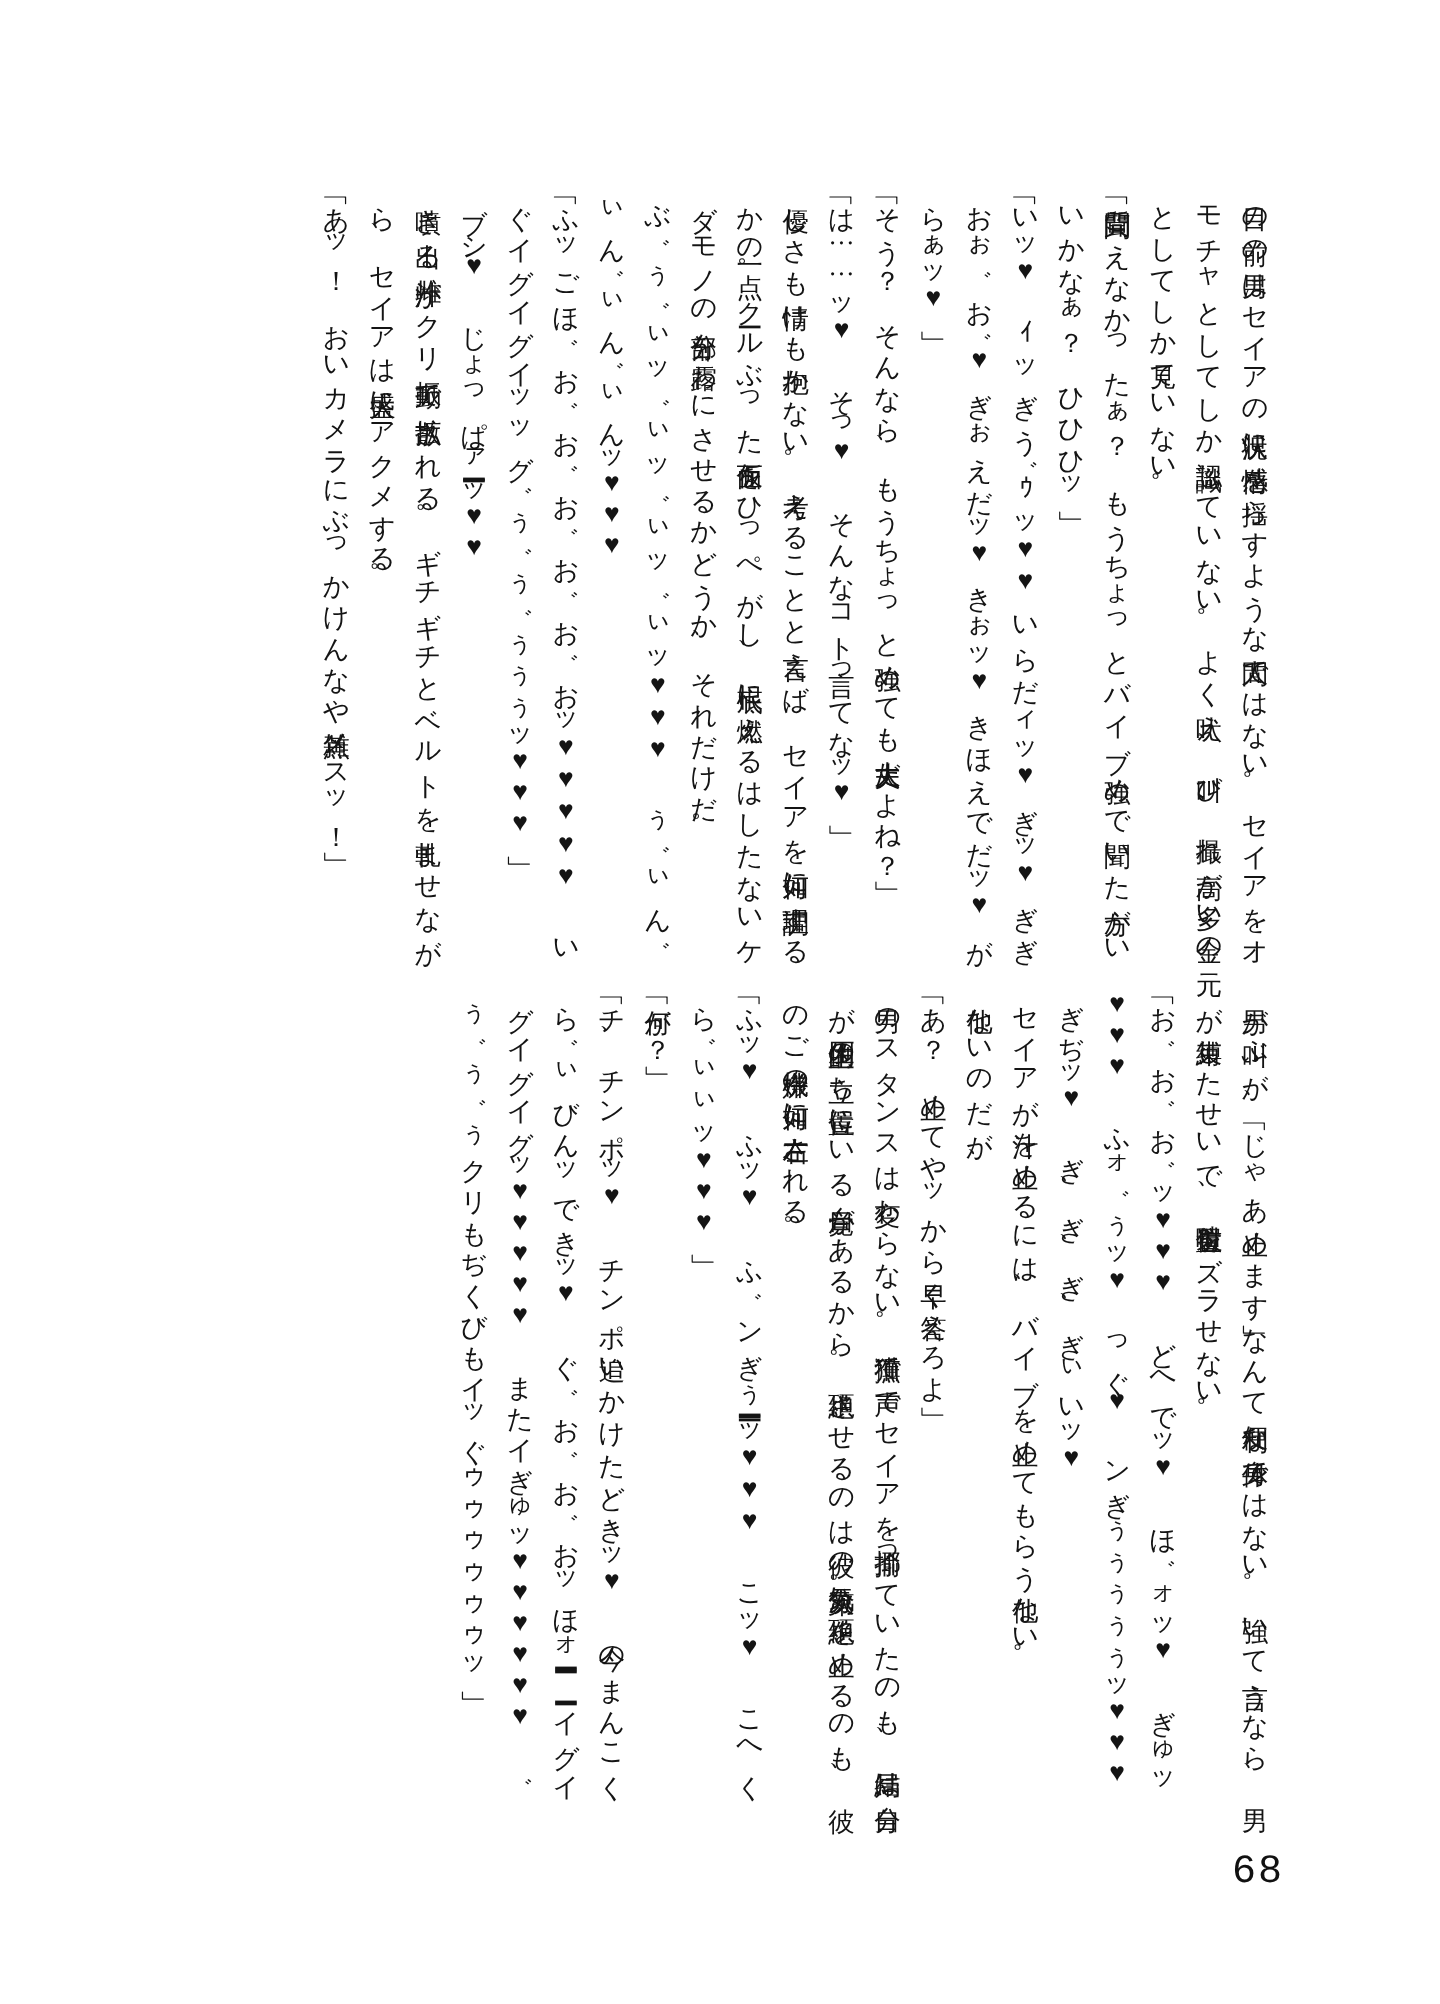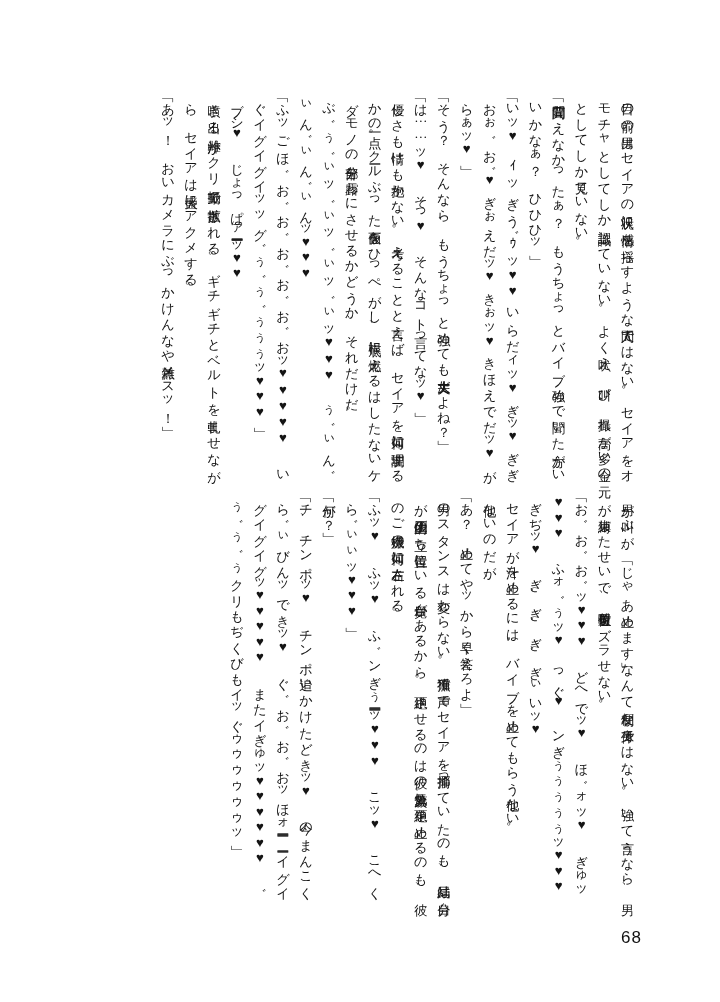--- a/index.html
+++ b/index.html
@@ -56,22 +56,22 @@
     margin: 0;
     padding: 0;
     text-indent: 0;
   }
 
   
   .folio {
     position: absolute;
     right: 78px;
     bottom: 54px;
-    font-family: Liberation Sans, sans-serif;
-    font-size: 17px;
+    font-family: Liberation Mono, monospace;
+    font-size: 20px;
     letter-spacing: 1px;
     color: #111111;
   }
 </style>
 </head>
 <body>
 
 <div class="page">
 
   <div class="vblock" id="block-upper">

